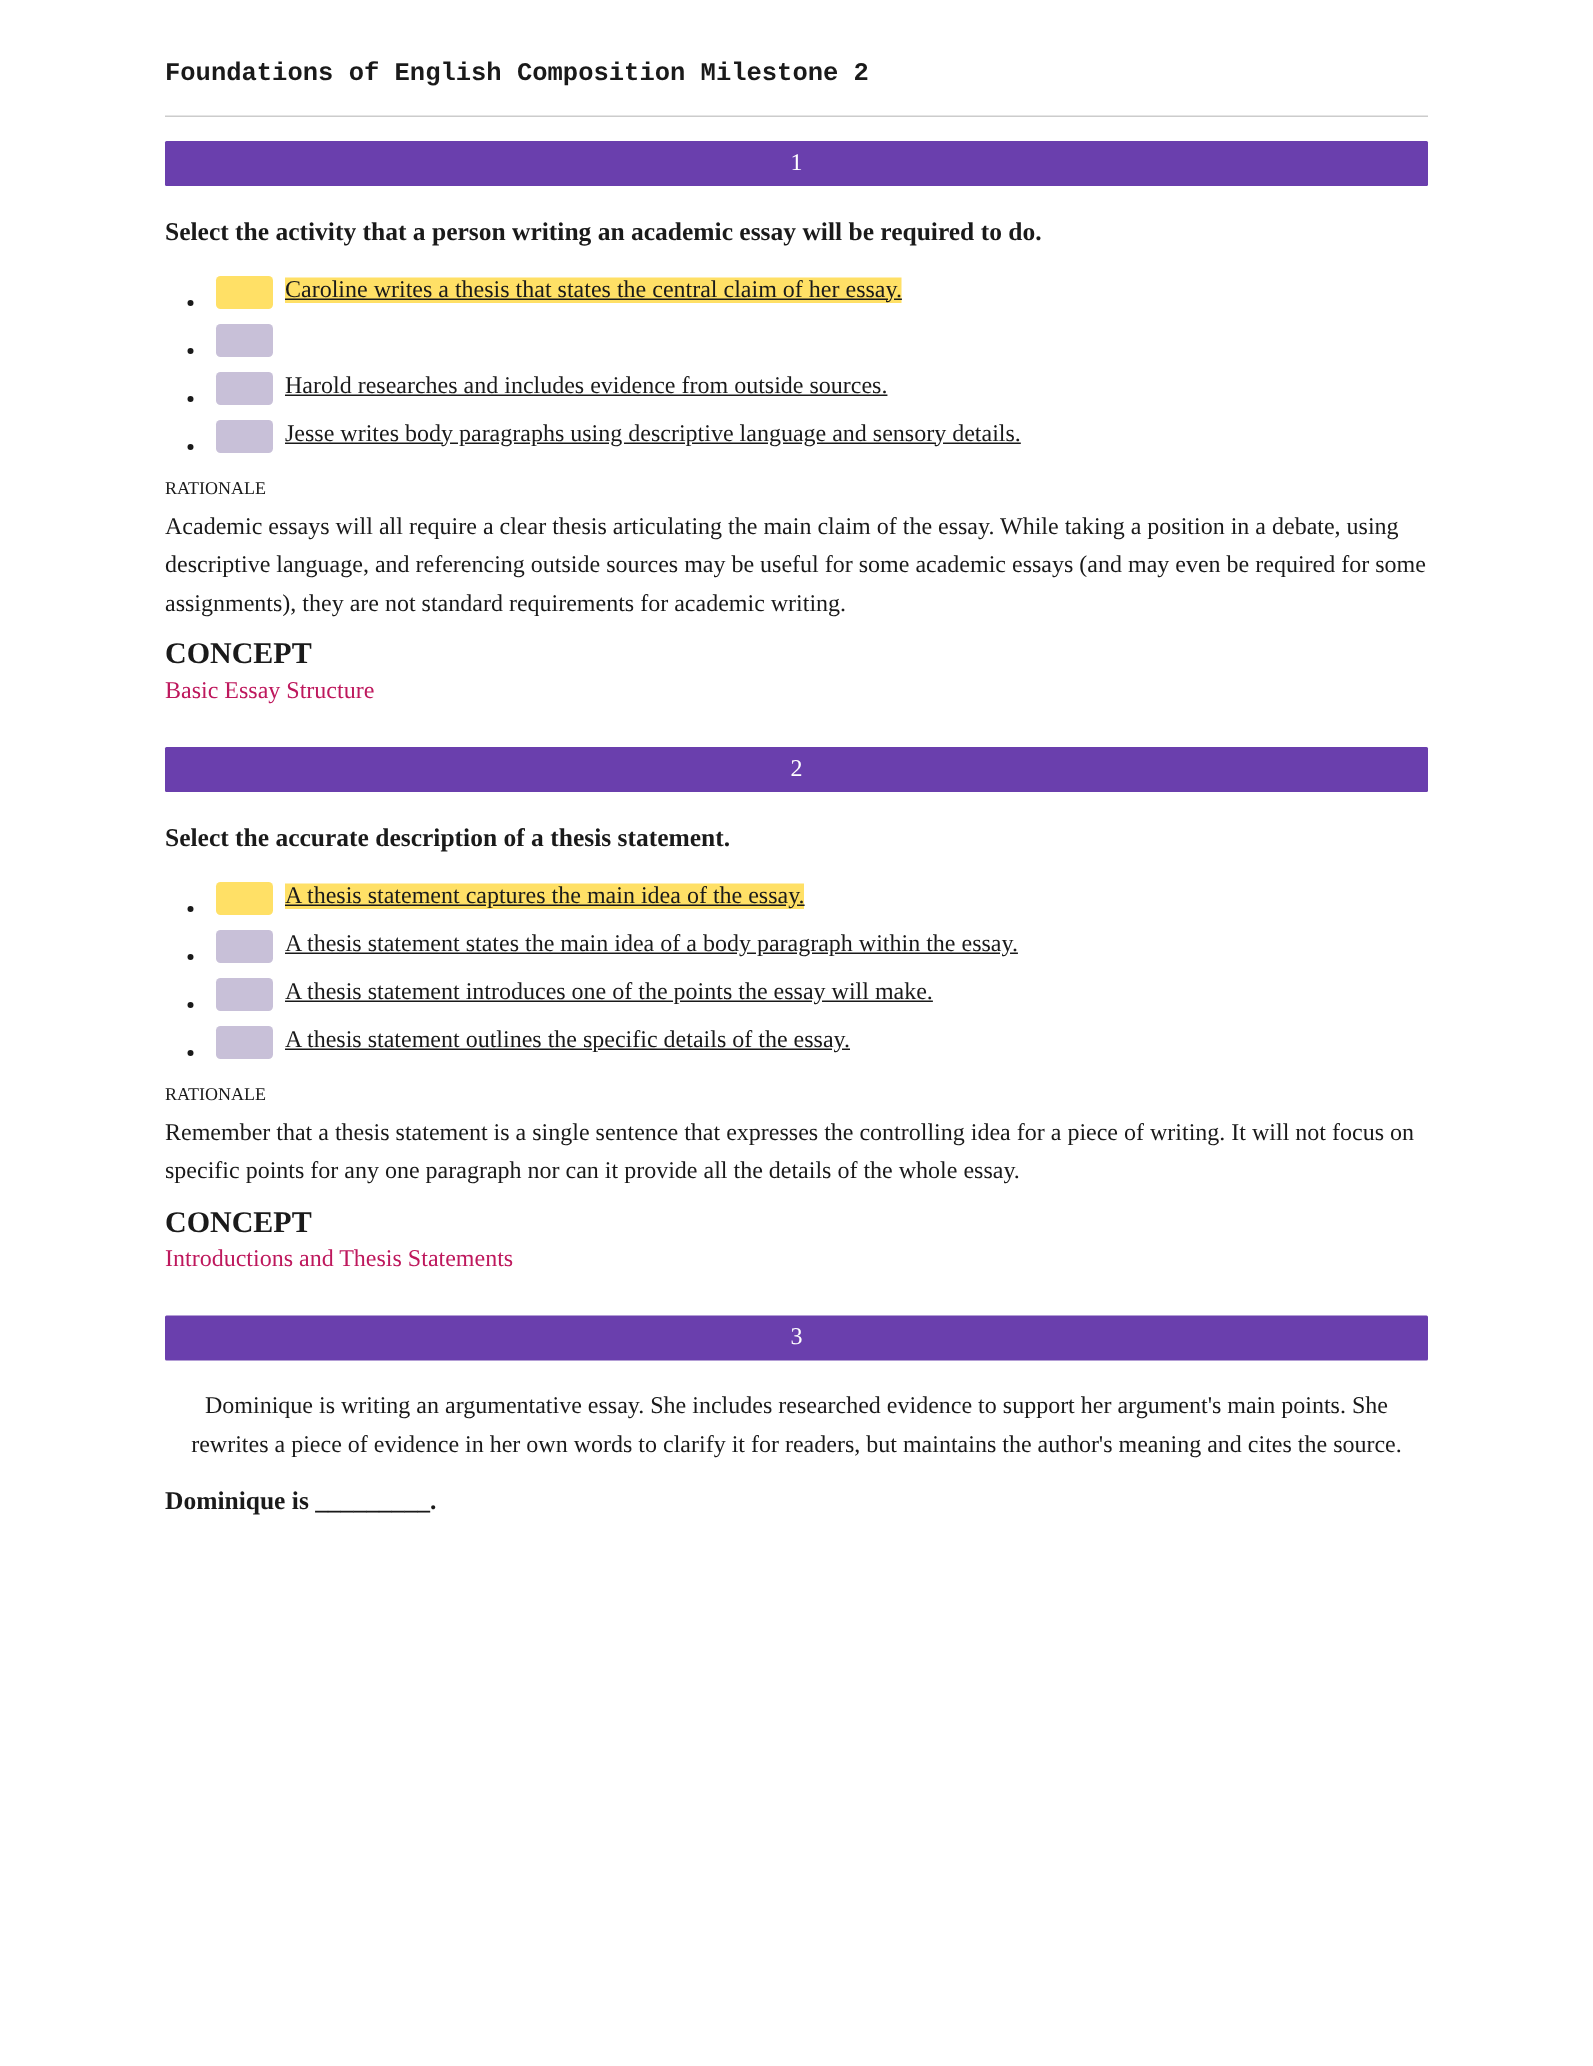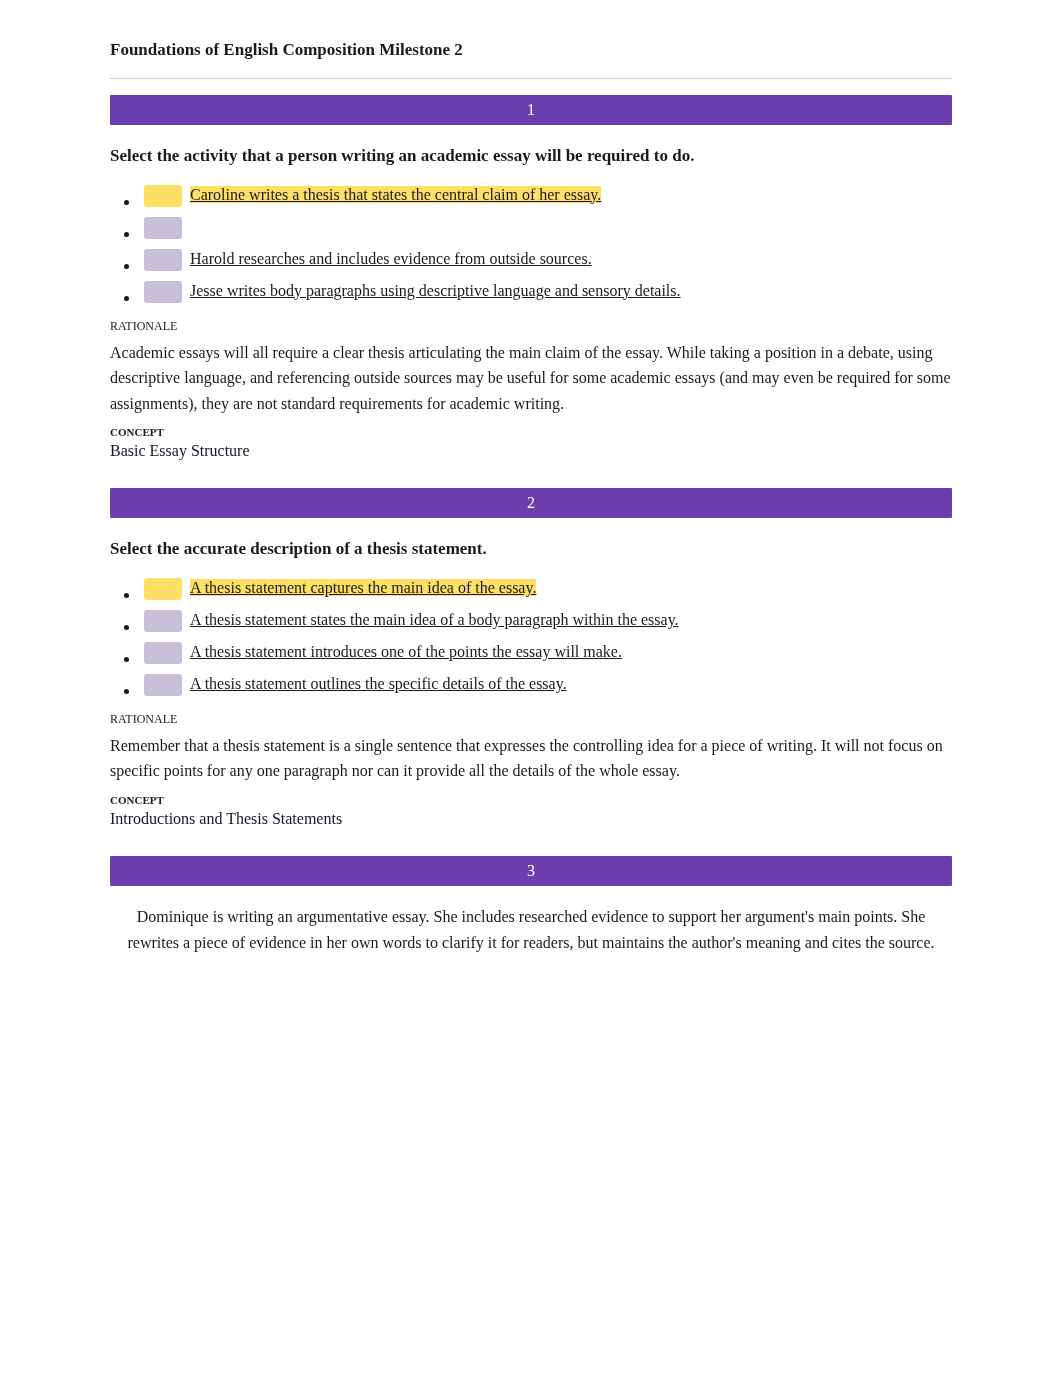--- a/index.html
+++ b/index.html
@@ -15,20 +15,21 @@
       background: #fff;
       width: 1062px;
       min-height: 1377px;
       padding: 40px 110px 60px 110px;
     }
 
     .page-title {
       font-weight: bold;
       font-size: 17px;
       margin-bottom: 18px;
+      font-family: Liberation Mono, monospace;
     }
 
     .question-banner {
       background: #6a3fad;
       color: #fff;
       text-align: center;
       padding: 6px 0;
       font-size: 16px;
       margin-bottom: 18px;
       border-radius: 1px;
@@ -89,26 +90,26 @@
     }
 
     .rationale-text {
       font-size: 16px;
       line-height: 1.6;
       margin-bottom: 10px;
     }
 
     .concept-label {
       font-weight: bold;
-      font-size: 11px;
+      font-size: 20px;
       margin-bottom: 4px;
     }
 
     .concept-link {
-      color: #0f172a;
+      color: #be185d;
       text-decoration: none;
       font-size: 16px;
       margin-bottom: 18px;
       display: inline-block;
     }
 
     .section {
       margin-bottom: 10px;
     }
 
@@ -203,14 +204,15 @@
     <div class="rationale-text">Remember that a thesis statement is a single sentence that expresses the controlling idea for a piece of writing. It will not focus on specific points for any one paragraph nor can it provide all the details of the whole essay.</div>
     <div class="concept-label">CONCEPT</div>
     <a class="concept-link" href="#">Introductions and Thesis Statements</a>
   </div>
 </div>
 
 <div class="question-block">
   <div class="question-banner">3</div>
 
   <div class="rationale-text" style=" text-align: center;">Dominique is writing an argumentative essay. She includes researched evidence to support her argument's main points. She rewrites a piece of evidence in her own words to clarify it for readers, but maintains the author's meaning and cites the source.</div>
+  <div class="question-text">Dominique is _________.</div>
 
 </div>
 
 </body></html>

